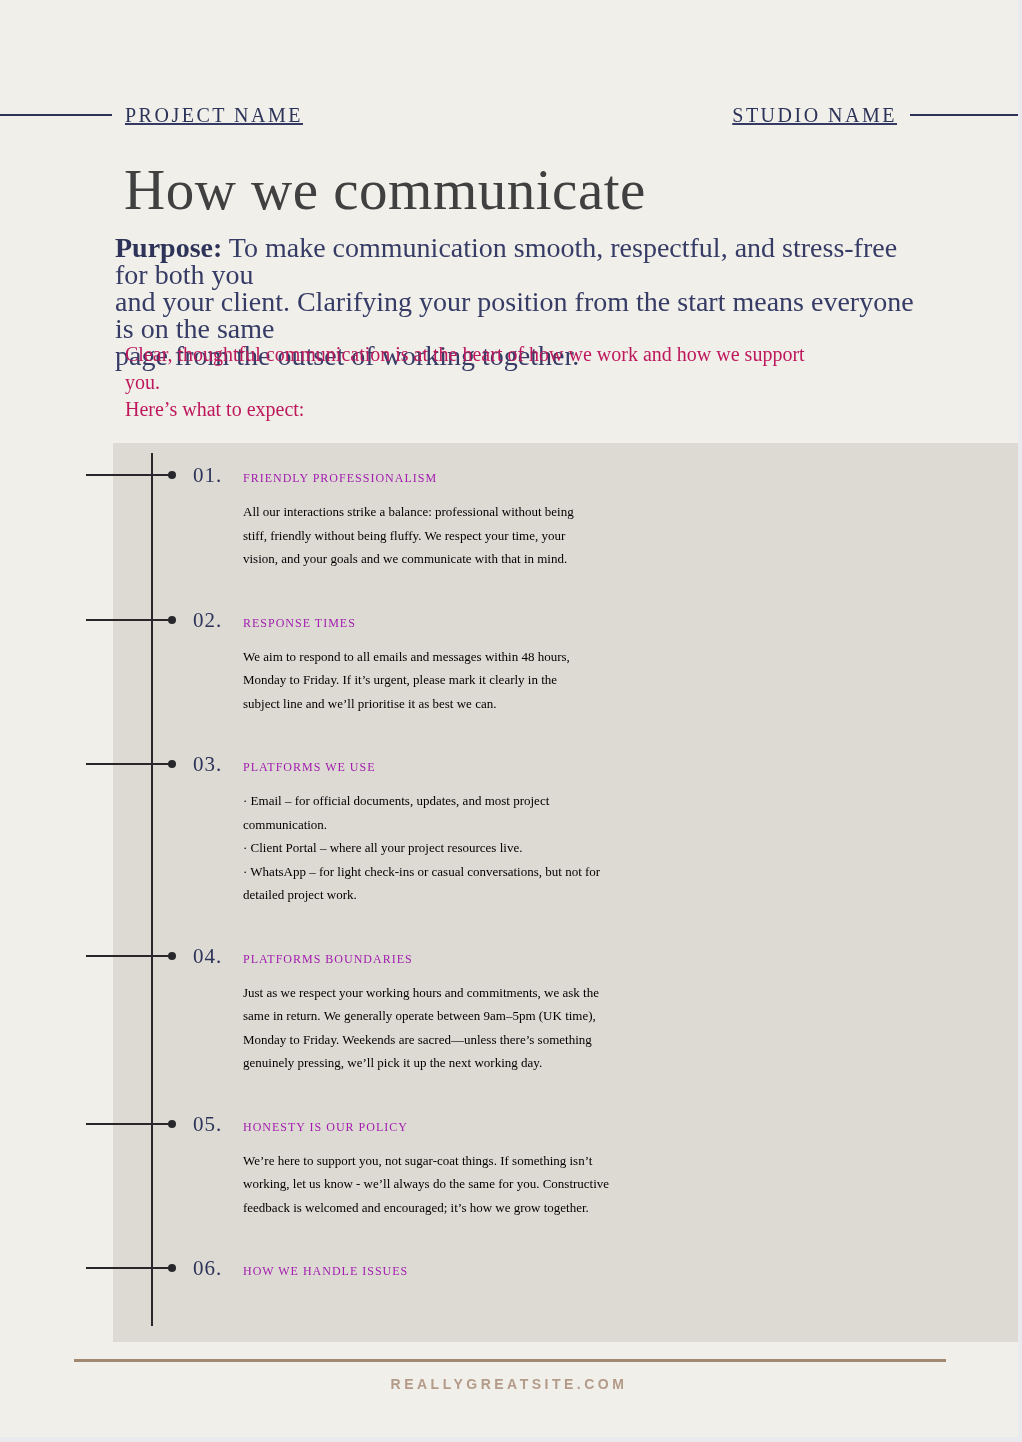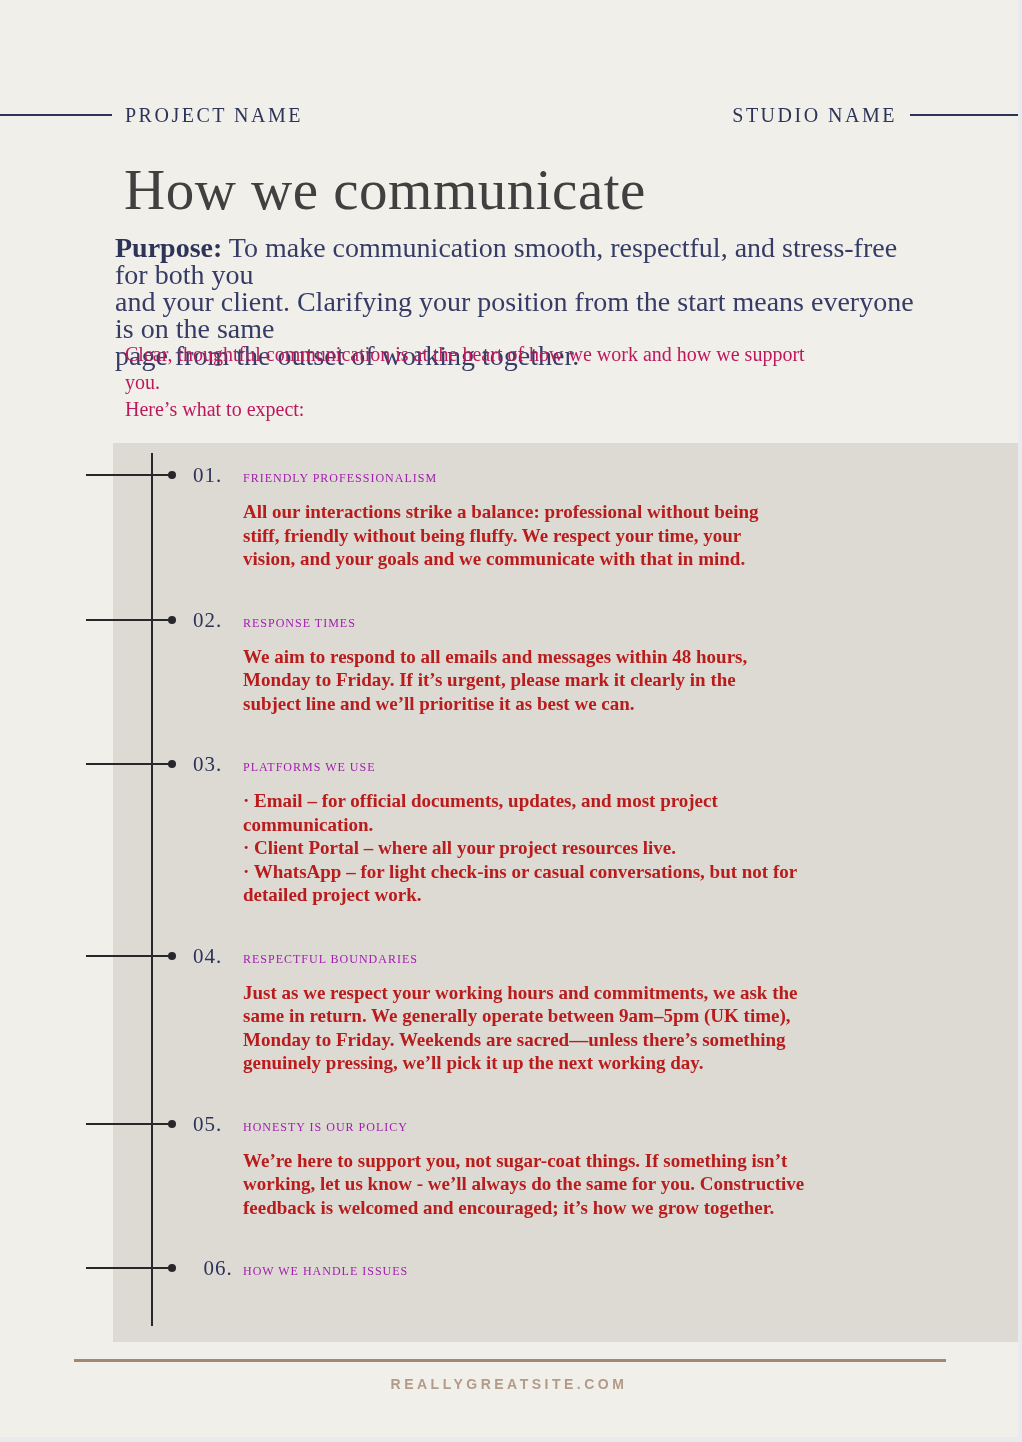--- a/index.html
+++ b/index.html
@@ -13,21 +13,21 @@
     position: relative;
     width: 1018px; height: 1437px;
     background: #f0efe9;
     color: #343a63;
   }
 
   
   .header {
     position: absolute; top: 102px; left: 0; right: 0;
     height: 26px;
-    display: flex; align-items: center;
+    display: flex; align-items: center; text-decoration: underline;
   }
   .hrule { height: 2px; background: #2c3359; }
   .hrule.left  { width: 112px; margin-right: 13px; }
   .hrule.right { width: 108px; margin-left: 13px; }
   .header .label {
     font-size: 20px; letter-spacing: 2.5px;
     color: #2c3359; white-space: nowrap;
   }
   .header .spacer { flex: 1; }
 
@@ -61,21 +61,21 @@
     width: 905px; box-sizing: border-box;
     min-height: 899px;
     background: #dddad3;
     padding: 19px 40px 8px 80px;
   }
   .timeline-line {
     position: absolute; left: 38px; top: 10px; bottom: 16px;
     width: 2px; background: #26262b;
   }
   .item { position: relative; margin-bottom: 36px; }
-  .item:last-child { margin-bottom: 0; text-align: center; }
+  .item:last-child { margin-bottom: 0; }
   .connector {
     position: absolute; left: -107px; top: 12px;
     width: 86px; height: 2px; background: #26262b;
   }
   .connector .dot {
     position: absolute; right: -4px; top: -3px;
     width: 8px; height: 8px; border-radius: 50%;
     background: #26262b;
   }
   .item-head { display: flex; align-items: baseline; line-height: 26px; }
@@ -83,24 +83,23 @@
     width: 50px; flex: 0 0 50px;
     font-size: 21px; color: #2c3359; letter-spacing: 1px;
   }
   .item-heading {
     margin: 0;
     font-size: 12px; font-weight: 500; letter-spacing: 1px;
     color: #a21caf;
   }
   .item-body {
     margin: 9px 0 0 50px; width: 660px;
-    font-size: 19px; line-height: 23.5px;
-    color: #b91c1c;
+    font-size: 13px; line-height: 23.5px;
+    color: #000000;
     white-space: pre-line;
-    font-weight: bold;
   }
 
   
   .footer-rule {
     position: absolute; top: 1359px; left: 74px;
     width: 872px; height: 3px;
     background: #a18971;
   }
   .footer-site {
     position: absolute; top: 1376px; left: 0; right: 0;
@@ -176,21 +175,21 @@
 · WhatsApp – for light check-ins or casual conversations, but not for
 detailed project work.</p>
     </div>
 
     <div class="item">
       <div class="connector">
           <span class="dot"></span>
         </div>
       <div class="item-head">
         <span class="item-num">04.</span>
-        <h3 class="item-heading">RESPECTFUL BOUNDARIES</h3>
+        <h3 class="item-heading">PLATFORMS BOUNDARIES</h3>
       </div>
       <p class="item-body">Just as we respect your working hours and commitments, we ask the
 same in return. We generally operate between 9am–5pm (UK time),
 Monday to Friday. Weekends are sacred—unless there’s something
 genuinely pressing, we’ll pick it up the next working day.</p>
     </div>
 
     <div class="item">
       <div class="connector">
           <span class="dot"></span>

